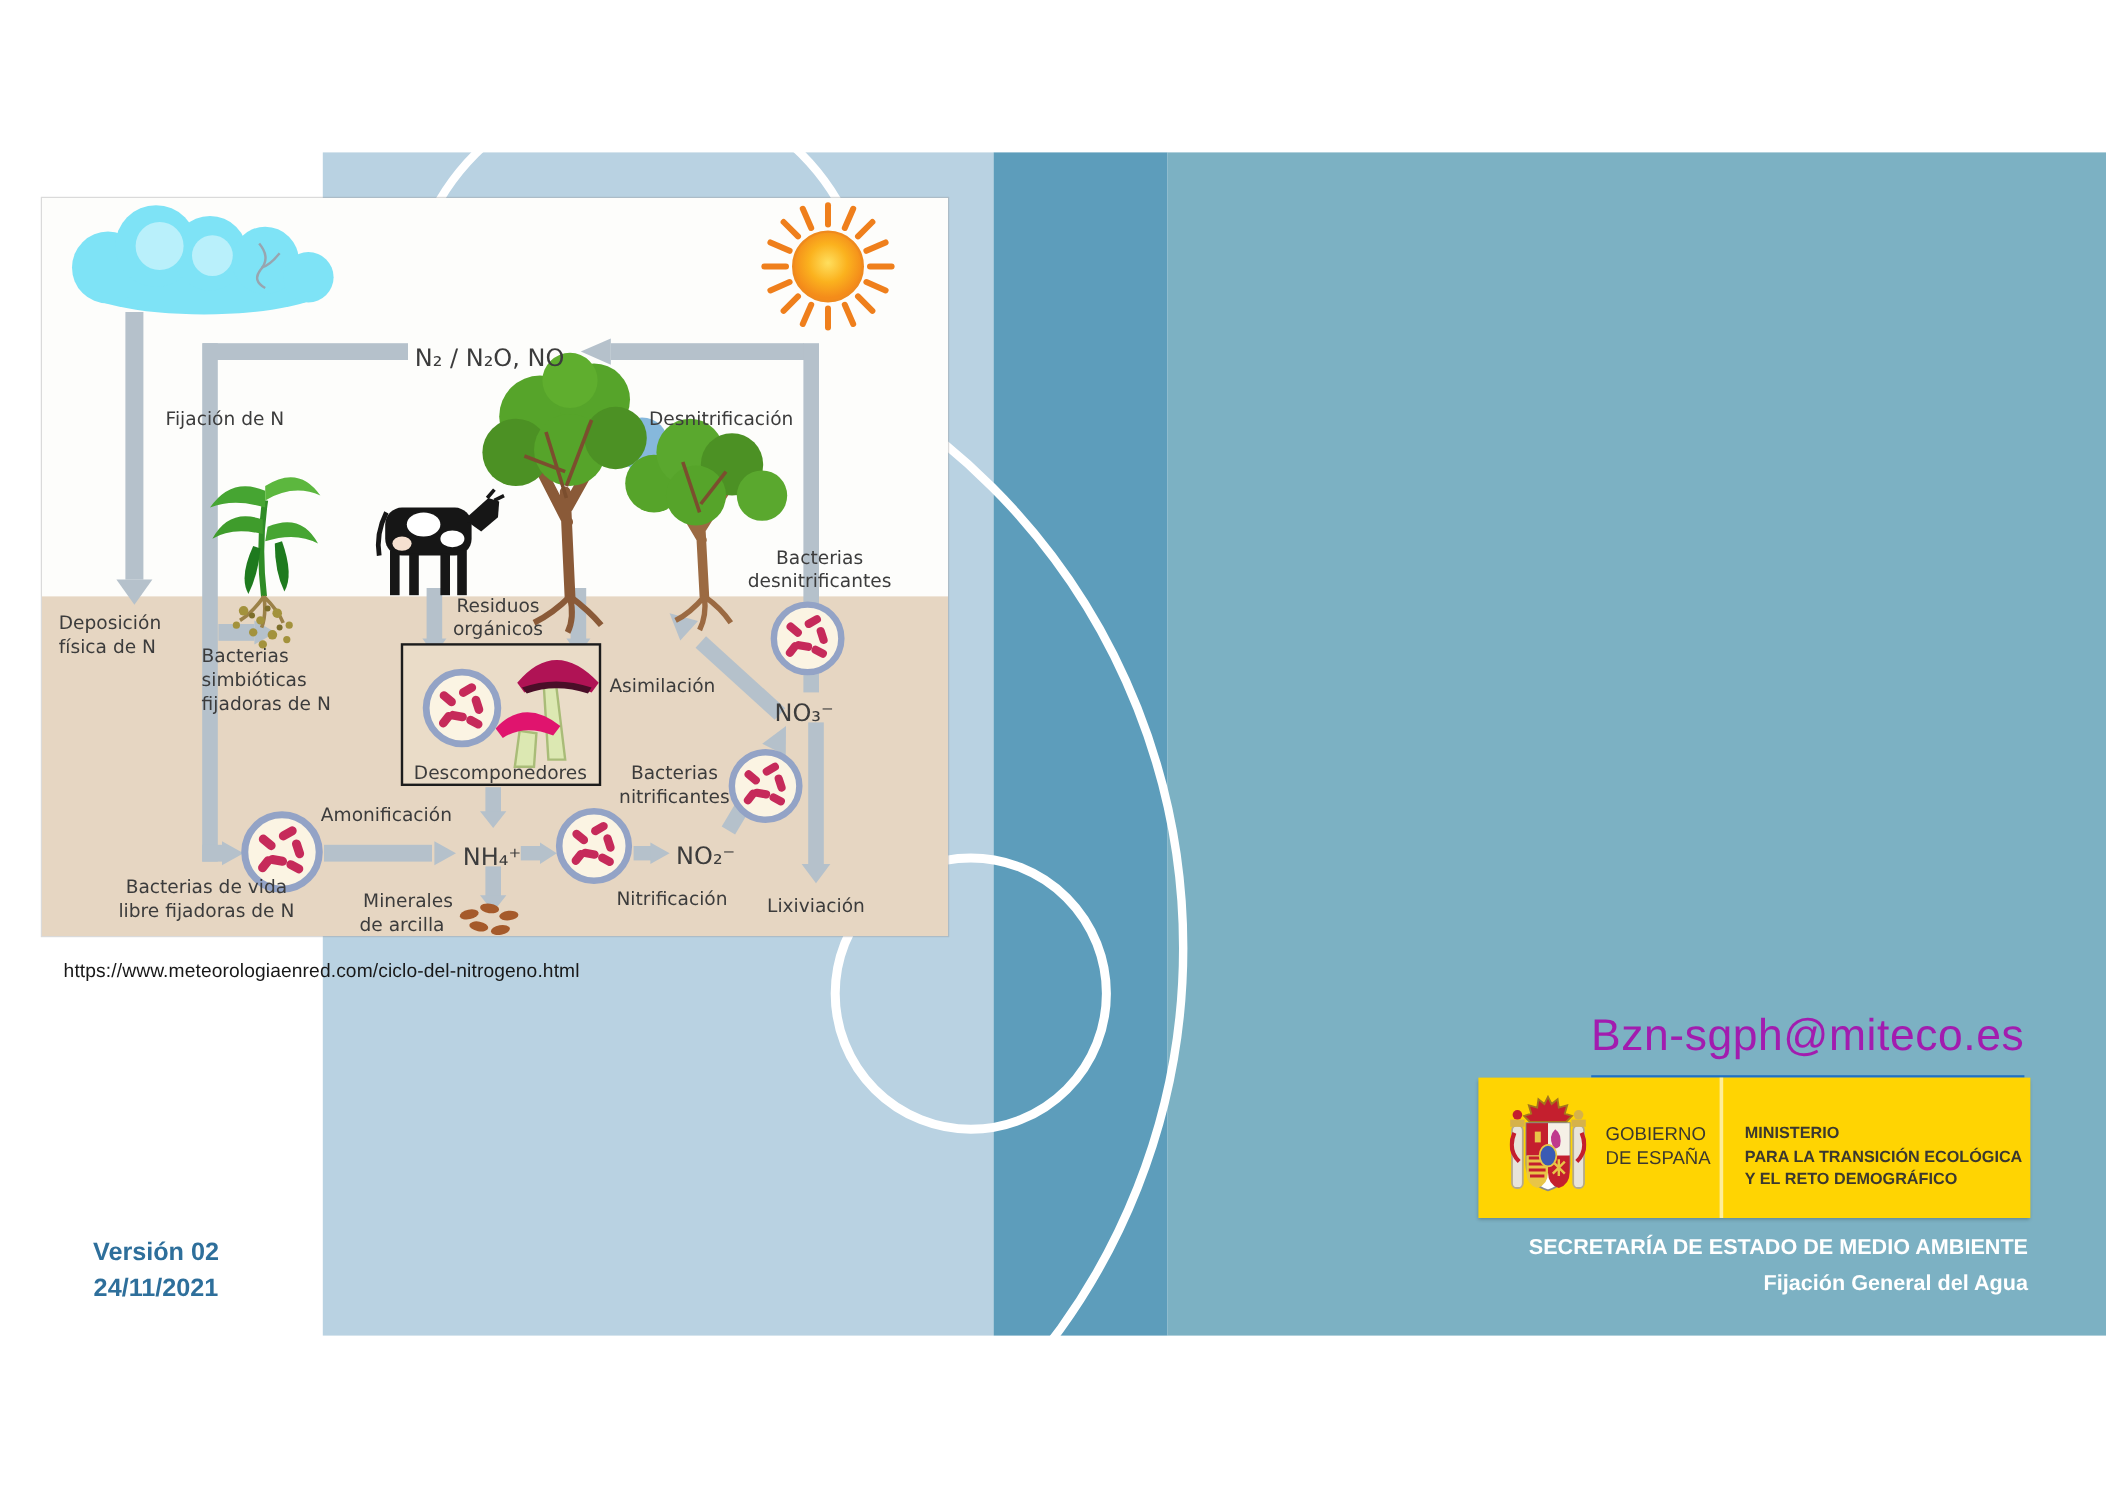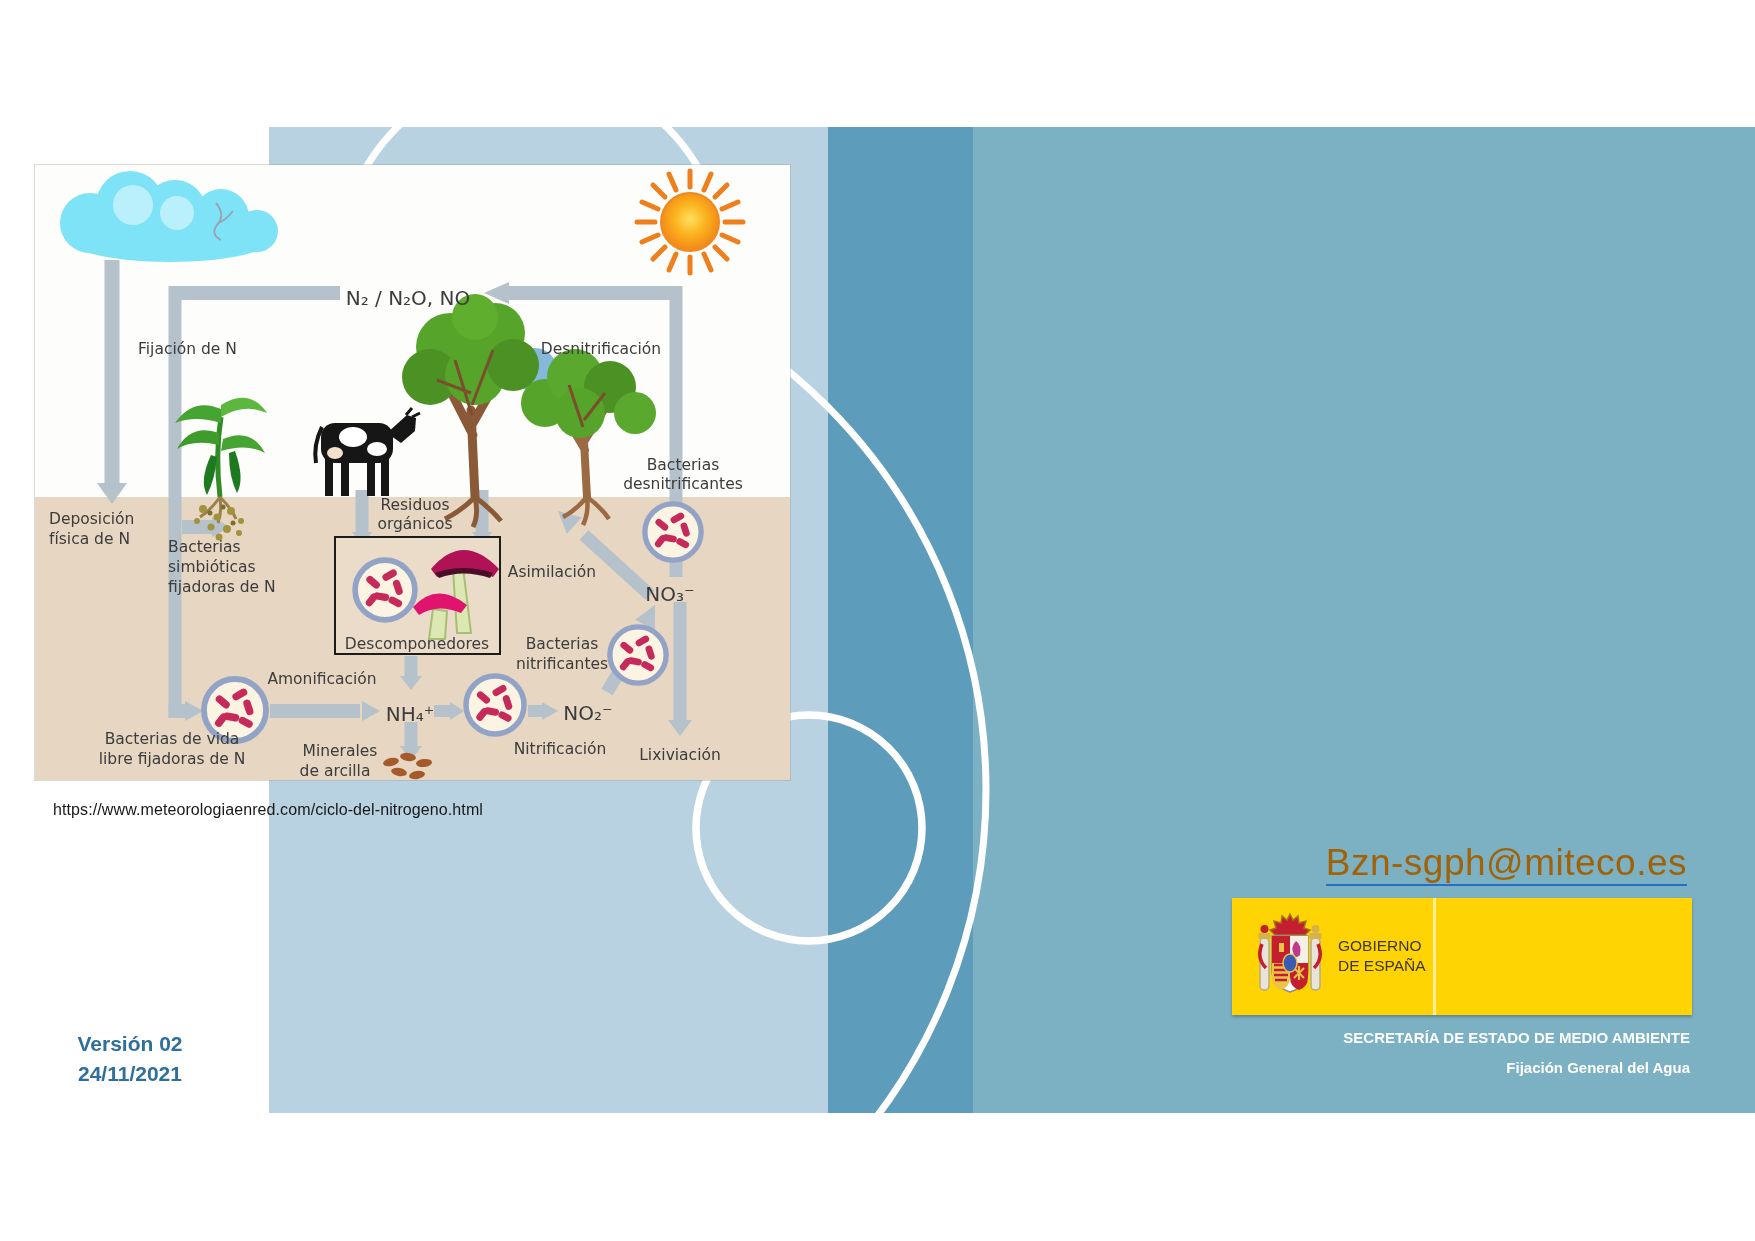--- a/index.html
+++ b/index.html
@@ -10,30 +10,30 @@
   .panel-mid{left:828px;width:145px;background:#5d9dbb;}
   .panel-teal{left:973px;width:782px;background:#7cb1c3;}
   .deco-svg{position:absolute;left:0;top:0;z-index:2;}
   .figure{position:absolute;left:35px;top:165px;width:755px;height:615px;background:#fdfdfb;
           z-index:3;box-shadow:0 0 0 1px rgba(150,150,150,.35);}
   .figure svg{display:block;}
   .src-url{position:absolute;left:53px;top:801px;z-index:4;font-size:16px;color:#181818;letter-spacing:.1px;}
   .title-block{position:absolute;left:1008px;top:161px;z-index:4;}
   .title-line{height:78px;line-height:78px;font-size:54px;font-weight:800;color:#ffffff;
               letter-spacing:-1px;white-space:nowrap;transform:scaleX(.94);transform-origin:0 50%;}
-  .email{position:absolute;right:68px;top:842px;z-index:4;font-size:37px;color:#a16207;
-         text-decoration:none;border-bottom:2.5px solid #2171c4;padding-bottom:0;letter-spacing:.5px;}
+  .email{position:absolute;right:68px;top:842px;z-index:4;font-size:37px;color:#a21caf;
+         text-decoration:none;border-bottom:2.5px solid #2171c4;padding-bottom:12px;letter-spacing:.5px;}
   .gov-logo{position:absolute;left:1232px;top:898px;width:460px;height:117px;background:#ffd402;z-index:4;
             box-shadow:0 2px 3px rgba(0,0,0,.25);}
   .arms{position:absolute;left:26px;top:10px;}
   .gob-text{position:absolute;left:106px;top:38px;font-size:15.5px;font-weight:normal;color:#3b382f;line-height:20px;}
   .logo-divider{position:absolute;left:201px;top:0;width:3px;height:117px;background:rgba(255,255,255,.6);}
   .min-text{position:absolute;left:222px;top:36px;font-size:13.5px;font-weight:bold;color:#3b382f;line-height:19.5px;}
   .footer-org{position:absolute;right:65px;z-index:4;text-align:right;color:#ffffff;font-weight:bold;
-              font-size:15px;white-space:nowrap;}
+              font-size:18px;white-space:nowrap;}
   .footer-org.l1{top:1029px;}
   .footer-org.l2{top:1059px;}
   .version{position:absolute;left:50px;top:1029px;width:160px;z-index:4;text-align:center;
            font-size:21px;font-weight:bold;color:#2e6f9b;line-height:30px;}
   .dg-label{font-size:15.5px;fill:#3c3c3c;}
   .dg-chem{font-size:20px;fill:#3c3c3c;}
   .dg-font{font-family:"DejaVu Sans","Liberation Sans",sans-serif;}
 </style>
 </head>
 <body>
@@ -281,20 +281,25 @@
       <path d="M32 55 h18 v14 q0 10 -9 13 q-9 -3 -9 -13 Z" fill="#c41f2e"></path>
       <path d="M36 60 l10 10 M46 60 l-10 10 M41 58 v14" stroke="#e8c547" stroke-width="2"></path>
       <ellipse cx="32" cy="55" rx="7" ry="9" fill="#3a5bb4" stroke="#e8c547" stroke-width="1.5"></ellipse>
       <path d="M4 36 q-6 14 4 24 M60 36 q6 14 -4 24" stroke="#c41f2e" stroke-width="3.5" fill="none"></path>
     </svg>
     <div class="gob-text">
       <div>GOBIERNO</div>
       <div>DE ESPAÑA</div>
     </div>
     <div class="logo-divider"></div>
+    <div class="min-text">
+      <div>MINISTERIO</div>
+      <div>PARA LA TRANSICIÓN ECOLÓGICA</div>
+      <div>Y EL RETO DEMOGRÁFICO</div>
+    </div>
   </div>
 
   <div class="footer-org l1">SECRETARÍA DE ESTADO DE MEDIO AMBIENTE</div>
   <div class="footer-org l2">Fijación General del Agua</div>
 
   <div class="version">
     <div>Versión 02</div>
     <div>24/11/2021</div>
   </div>
 

